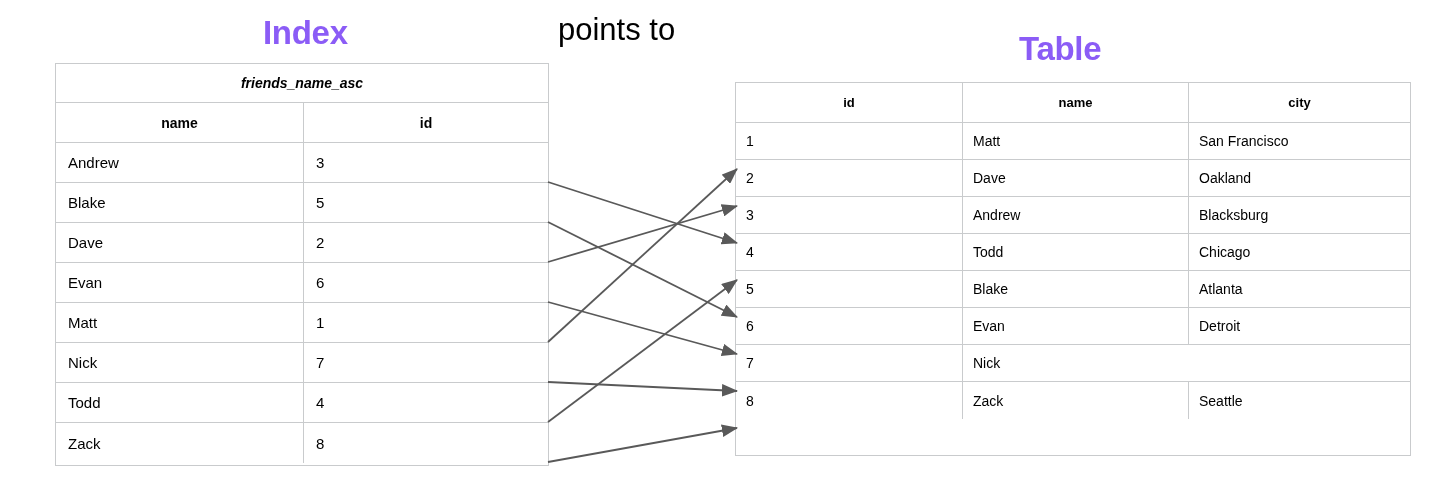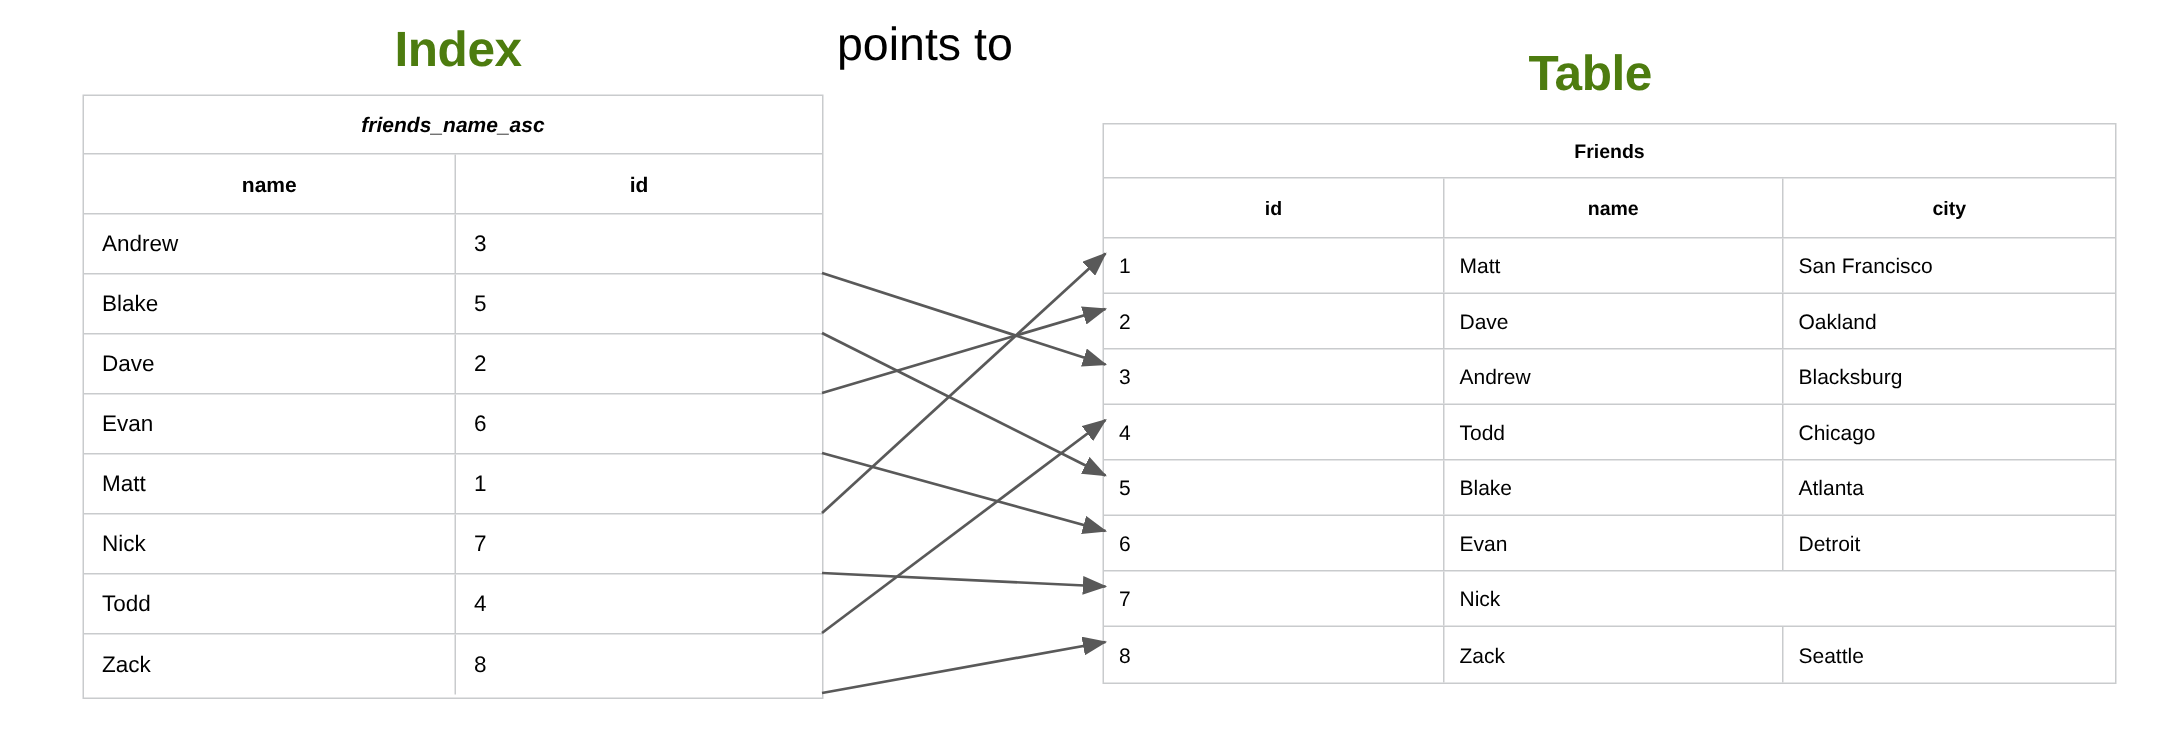--- a/index.html
+++ b/index.html
@@ -16,21 +16,21 @@
     width: 1452px;
     height: 486px;
     background: #ffffff;
     overflow: hidden;
   }
 
   
   .big-title {
     position: absolute;
     font-weight: bold;
-    color: #4d7c0f;
+    color: #8b5cf6;
     font-size: 33px;
     letter-spacing: -0.3px;
     white-space: nowrap;
     text-align: center;
   }
   #index-title { left: 263px; top: 14px; }
   #table-title { left: 1019px; top: 30px; }
 
   .plain-label {
     position: absolute;
@@ -176,23 +176,20 @@
           <div class="cell body col-1 divider">4</div>
         </div>
         <div class="tbl-row last">
           <div class="cell body col-0">Zack</div>
           <div class="cell body col-1 divider">8</div>
         </div>
       </div>
   </div>
 
   <div class="db-table" id="friends-table">
-    <div class="tbl-title-row">
-      <span>Friends</span>
-    </div>
     <div class="tbl-head-row">
       <div class="cell head col-0">id</div>
       <div class="cell head col-1 divider">name</div>
       <div class="cell head col-2 divider">city</div>
     </div>
     <div id="friends-body">
         <div class="tbl-row">
           <div class="cell body col-0">1</div>
           <div class="cell body col-1 divider">Matt</div>
           <div class="cell body col-2 divider">San Francisco</div>

